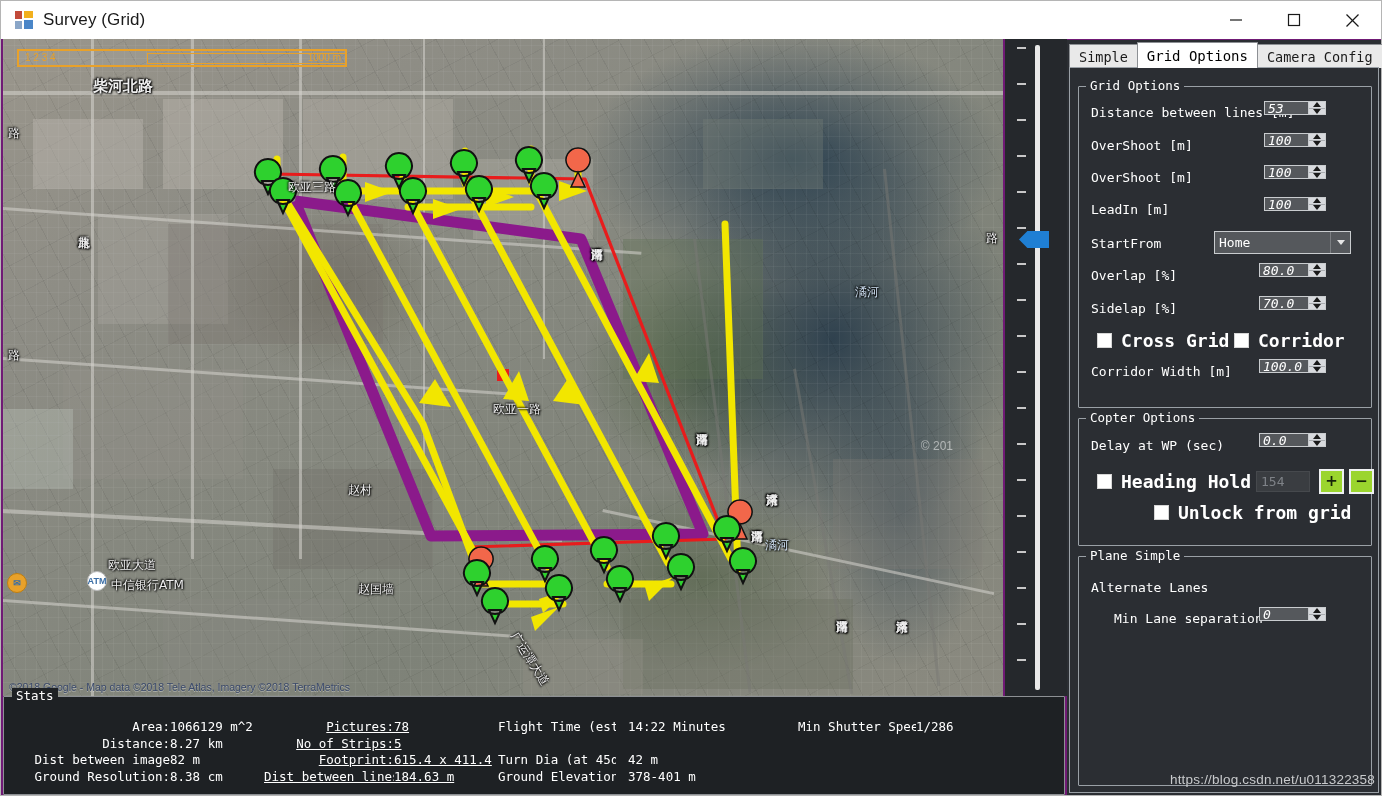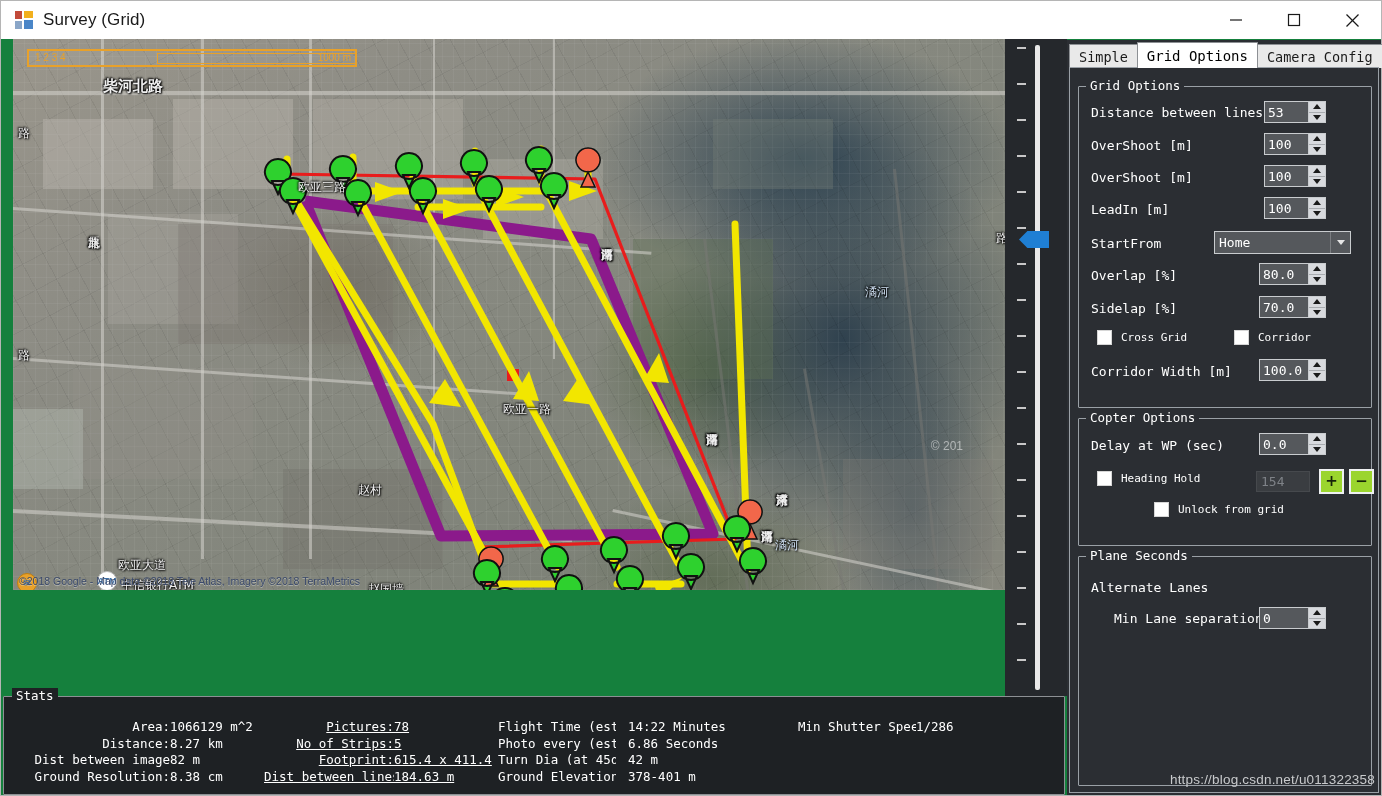--- a/index.html
+++ b/index.html
@@ -6,21 +6,21 @@
   html, body {
     margin: 0; padding: 0;
     width: 1382px; height: 796px;
     overflow: hidden;
     background: #1e2124;
     font-family: "Liberation Sans", sans-serif;
   }
   #app {
     position: relative;
     width: 1382px; height: 796px;
-    background: #15803d;
+    background: #701a75;
     border: 1px solid #b5b5b5;
     padding-left: 11px;
   }
 
   
   .titlebar {
     position: absolute; left: 0; top: 0;
     width: 1380px; height: 38px;
     background: #ffffff;
     display: flex; align-items: center;
@@ -46,22 +46,22 @@
   }
   .win-btn {
     width: 58px; height: 38px;
     display: flex; align-items: center; justify-content: center;
     background: #ffffff; cursor: default;
   }
   .win-btn svg { display: block; }
 
   
   .map-wrap {
-    position: absolute; left: 12px; top: 38px;
-    width: 1000px; height: 551px;
+    position: absolute; left: 2px; top: 38px;
+    width: 1000px; height: 657px;
     overflow: hidden;
     background: #8d8a80;
   }
   .map-base {
     position: absolute; left: 0; top: 0;
     width: 1000px; height: 657px;
     background:
       
       radial-gradient(ellipse 300px 180px at 790px 120px, rgba(40,62,78,.92) 0%, rgba(40,62,78,.0) 70%),
       radial-gradient(ellipse 260px 300px at 830px 300px, rgba(36,56,72,.88) 0%, rgba(36,56,72,0) 70%),
@@ -254,24 +254,25 @@
   .flabel {
     position: absolute;
     font-family: "DejaVu Sans Mono", monospace;
     font-size: 13px; color: #ffffff;
     white-space: nowrap;
   }
 
   
   .spin {
     position: absolute;
-    height: 22px;
+    height: 14px;
     display: flex;
     border: 1px solid #c9cccf;
     background: #55585c;
+    font-style: italic;
   }
   .spin .sv {
     flex: 1;
     display: flex; align-items: center;
     padding-left: 3px;
     font-family: "DejaVu Sans Mono", monospace;
     font-size: 13px; color: #ffffff;
     background: #55585c;
     overflow: hidden; white-space: nowrap;
   }
@@ -327,22 +328,23 @@
     position: absolute;
     display: flex; align-items: center;
   }
   .cbx .box {
     width: 15px; height: 15px; flex: none;
     background: #ffffff; border: 1px solid #d6d6d6;
   }
   .cbx .lb {
     margin-left: 9px;
     font-family: "DejaVu Sans Mono", monospace;
-    font-size: 11px; color: #ffffff;
+    font-size: 18px; color: #ffffff;
     white-space: nowrap;
+    font-weight: bold;
   }
 
   
   .dtxt {
     position: absolute;
     height: 21px;
     background: #3a3d41;
     border: 1px solid #46494d;
     display: flex; align-items: center; padding-left: 4px;
     font-family: "DejaVu Sans Mono", monospace;
@@ -638,24 +640,20 @@
 
       <div class="srow">
         <div class="scell c1">
           <span class="k">Distance:</span>
           <span class="v">8.27 km</span>
         </div>
         <div class="scell c2">
           <span class="k">No of Strips:</span>
           <span class="v">5</span>
         </div>
-        <div class="scell c3">
-          <span class="k">Photo every (est</span>
-          <span class="v">6.86 Seconds</span>
-        </div>
         <div class="scell c4"></div>
       </div>
 
       <div class="srow">
         <div class="scell c1">
           <span class="k">Dist between image</span>
           <span class="v">82 m</span>
         </div>
         <div class="scell c2">
           <span class="k">Footprint:</span>
@@ -833,21 +831,21 @@
         <div class="gbtn" style="left:240px;top:50px;">+</div>
         <div class="gbtn" style="left:270px;top:50px;">−</div>
 
         <div class="cbx" style="left:47px;top:83px;margin-left:28px;">
           <span class="box"></span>
           <span class="lb">Unlock from grid</span>
         </div>
       </div>
 
       <div class="group" style="left:8px;top:488px;width:294px;height:230px;">
-        <div class="legend">Plane Seconds</div>
+        <div class="legend">Plane Simple</div>
 
         <div class="flabel" style="left:12px;top:23px;">Alternate Lanes</div>
 
         <div class="flabel" style="left:35px;top:54px;">Min Lane separation</div>
         <div class="spin" style="left:180px;top:50px;width:67px;">
           <div class="sv">0</div>
           <div class="sbtns">
             <div class="sb">
                 <span class="arrow-up"></span>
               </div>

